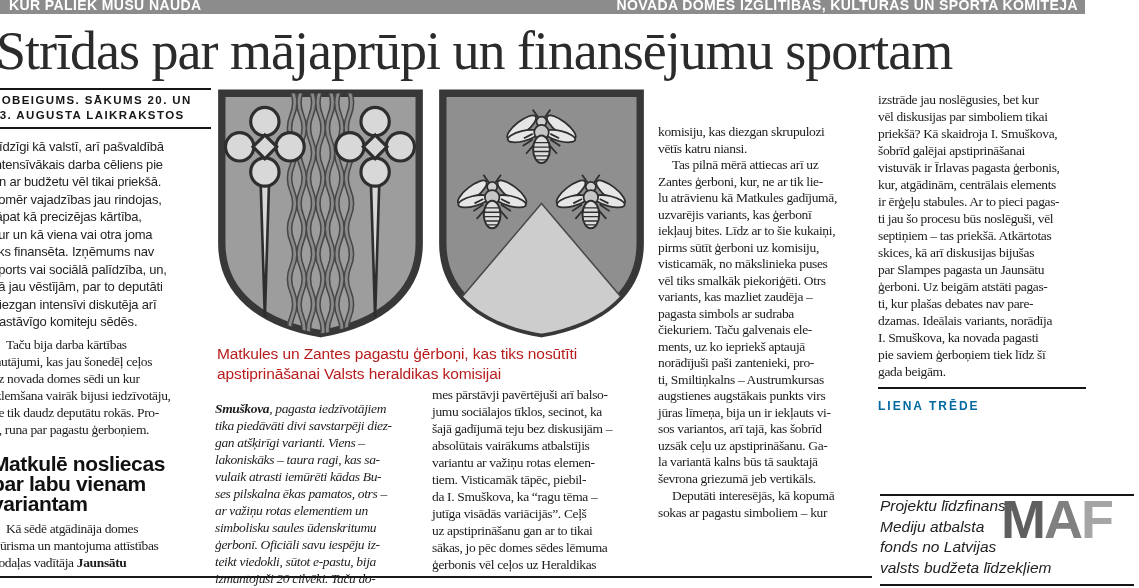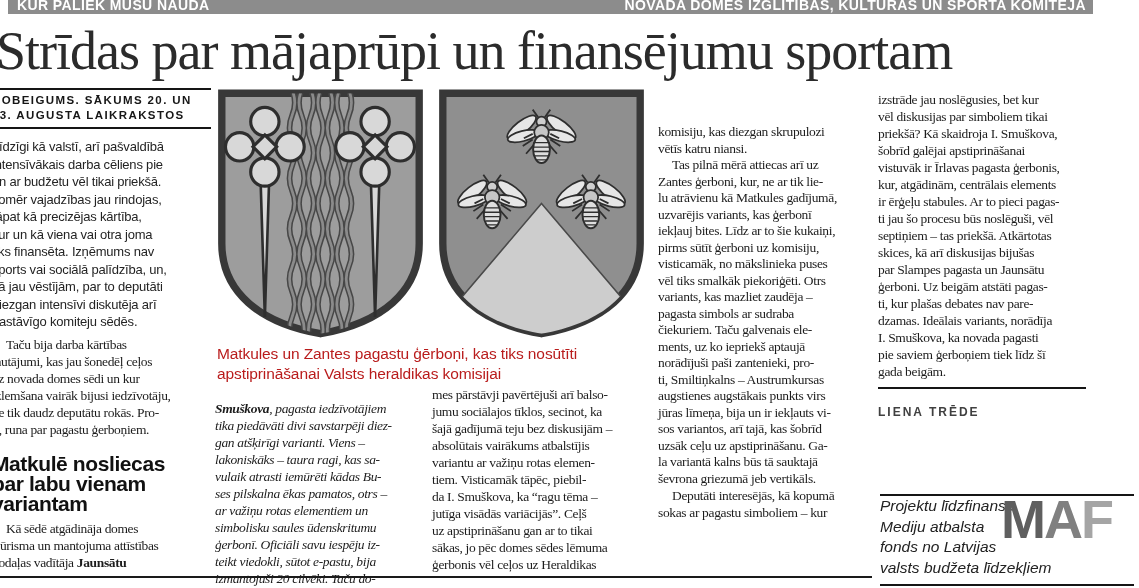--- a/index.html
+++ b/index.html
@@ -3,21 +3,21 @@
 <meta charset="utf-8">
 <style>
   html,body{margin:0;padding:0;}
   body{
     width:1139px;height:588px;position:relative;overflow:hidden;
     background:#ffffff;color:#1d1d1d;
     font-family:"Liberation Sans",sans-serif;
   }
   .abs{position:absolute;}
   
-  .bar{left:8px;top:0;width:1085px;height:14px;background:#8c8c8c;overflow:hidden;}
+  .bar{left:0;top:0;width:1085px;height:14px;background:#8c8c8c;overflow:hidden;}
   .kicker{position:absolute;top:-3px;font-size:14px;font-weight:bold;color:#ffffff;
           letter-spacing:.4px;white-space:nowrap;}
   .kicker.l{left:9px;}
   .kicker.r{right:7px;}
   
   .headline{left:-4px;top:22px;width:1095px;
     font-family:"Liberation Serif",serif;font-weight:normal;
     font-size:54px;line-height:58px;color:#2b2b2b;letter-spacing:-1px;white-space:nowrap;}
   
   .sans-body{font-size:13px;line-height:17.5px;letter-spacing:-0.2px;white-space:pre-line;color:#242424;}
@@ -36,21 +36,21 @@
   .caption{left:217px;top:344px;width:432px;font-size:15.5px;line-height:20px;
            color:#b91c1c;white-space:pre-line;letter-spacing:-0.1px;}
   .col2{left:215px;top:400px;width:214px;font-style:italic;}
   .col3{left:432px;top:386px;width:216px;}
   .col4{left:658px;top:88px;width:213px;margin-top:35px;}
   .col4 .serif-body.long{line-height:16.5px;}
   .h-sec.small{font-size:19px;line-height:20px;margin:9px 0 5px 0;}
   .h-sec.two{font-size:21px;line-height:23px;margin:7px 0 5px 0;}
   .col5{left:878px;top:91px;width:210px;}
   .byline-rule{margin-top:7px;width:208px;}
-  .byline{margin-top:16px;font-size:12px;font-weight:bold;letter-spacing:2px;color:#404040;}
+  .byline{margin-top:10px;font-size:12px;font-weight:bold;letter-spacing:2px;color:#0369a1;}
   
   .funding{left:880px;top:494px;width:254px;border-top:2px solid #151515;}
   .funding-text{font-style:italic;font-size:15.5px;line-height:20.5px;
                 white-space:pre-line;color:#222;}
   .maf{position:absolute;left:121px;top:0;font-weight:bold;font-size:54px;line-height:46px;
        letter-spacing:-2px;}
   .funding-bottom{position:absolute;left:0;top:88px;width:254px;height:2px;background:#151515;}
   .bottom-rule{left:0;top:576px;width:872px;height:2px;background:#1a1a1a;}
 </style>
 </head>

